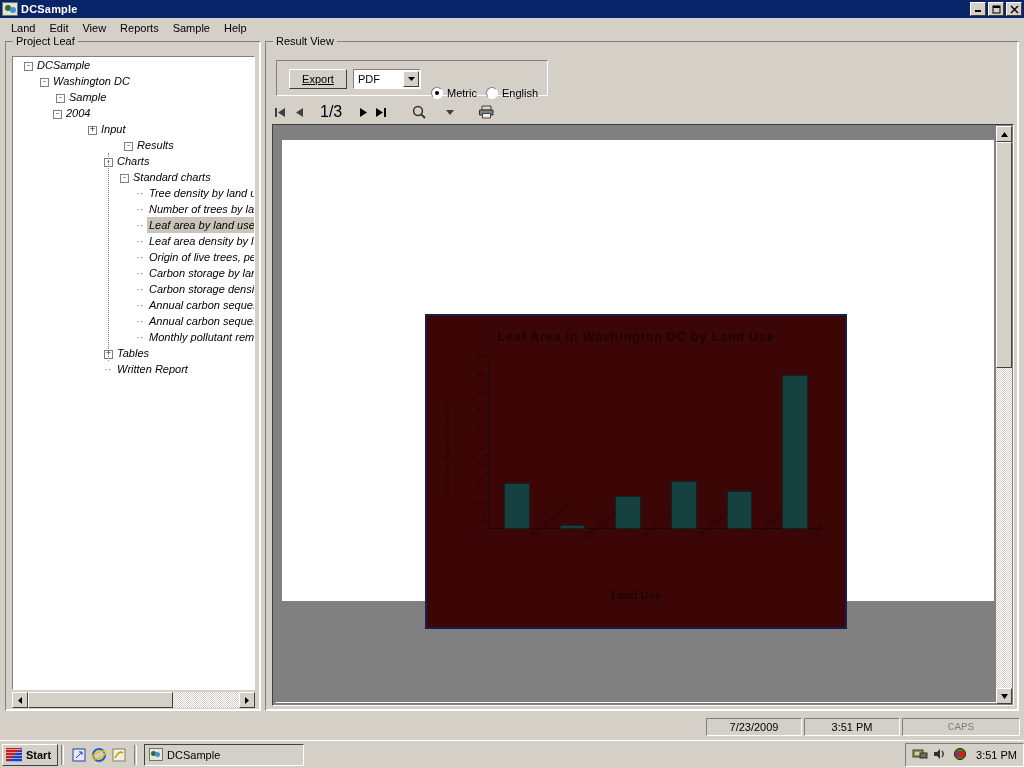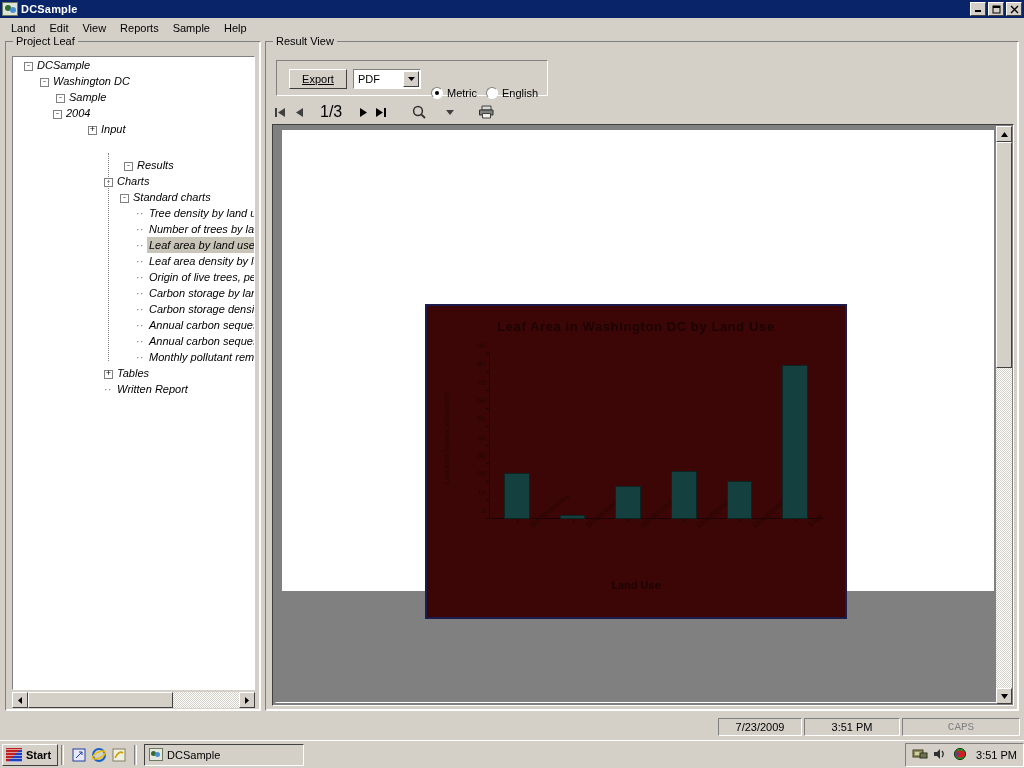--- a/index.html
+++ b/index.html
@@ -171,21 +171,21 @@
     background: #808080;
     border: 1px solid; border-color: #404040 #fff #fff #404040;
   }
   .docview-inner {
     position: absolute; left: 2px; top: 2px; width: 722px; height: 576px;
     background: #808080;
     border: 1px solid; border-color: #808080 #fff #fff #808080;
     overflow: hidden;
   }
   .page {
-    position: absolute; left: 6px; top: 2px; width: 712px; height: 461px;
+    position: absolute; left: 6px; top: 12px; width: 712px; height: 461px;
     background: #fff;
   }
 
   
   .vscroll {
     position: absolute; right: 1px; top: 1px; width: 16px; height: 578px;
     display: flex; flex-direction: column;
   }
   .v-track {
     flex: 1; width: 16px;
@@ -348,21 +348,21 @@
     <div class="gb-inner"></div>
     <div class="gb-title">Project Leaf</div>
 
     <div class="tree">
       <div class="tree-inner" id="tree-inner">
           <div class="tnode" style="padding-left: 6px;"><span class="expander">-</span><span class="tlabel">DCSample</span></div>
           <div class="tnode" style="padding-left: 22px;"><span class="expander">-</span><span class="tlabel">Washington DC</span></div>
           <div class="tnode" style="padding-left: 38px;"><span class="expander">-</span><span class="tlabel">Sample</span></div>
           <div class="tnode" style="padding-left: 35px;"><span class="expander">-</span><span class="tlabel">2004</span></div>
           <div class="tnode" style="padding-left: 70px;"><span class="expander">+</span><span class="tlabel">Input</span></div>
-          <div class="tnode" style="padding-left: 106px; margin-top: 20px;"><span class="expander">-</span><span class="tlabel">Results</span></div>
+          <div class="tnode" style="padding-left: 106px;"><span class="expander">-</span><span class="tlabel">Results</span></div>
           <div class="tnode" style="padding-left: 86px;"><span class="expander">-</span><span class="tlabel">Charts</span></div>
           <div class="tnode" style="padding-left: 102px;"><span class="expander">-</span><span class="tlabel">Standard charts</span></div>
           <div class="tnode" style="padding-left: 118px;"><span class="dash">··</span><span class="tlabel">Tree density by land use</span></div>
           <div class="tnode" style="padding-left: 118px;"><span class="dash">··</span><span class="tlabel">Number of trees by land</span></div>
           <div class="tnode selected" style="padding-left: 118px;"><span class="dash">··</span><span class="tlabel">Leaf area by land use</span></div>
           <div class="tnode" style="padding-left: 118px;"><span class="dash">··</span><span class="tlabel">Leaf area density by lan</span></div>
           <div class="tnode" style="padding-left: 118px;"><span class="dash">··</span><span class="tlabel">Origin of live trees, perc</span></div>
           <div class="tnode" style="padding-left: 118px;"><span class="dash">··</span><span class="tlabel">Carbon storage by land</span></div>
           <div class="tnode" style="padding-left: 118px;"><span class="dash">··</span><span class="tlabel">Carbon storage density</span></div>
           <div class="tnode" style="padding-left: 118px;"><span class="dash">··</span><span class="tlabel">Annual carbon sequestra</span></div>
@@ -533,21 +533,21 @@
           <svg width="7" height="5">
               <path d="M0 0 L7 0 L3.5 5 Z" fill="#000"></path>
             </svg>
         </div>
       </div>
     </div>
   </div>
 
   <div class="statusbar">
     <div class="sb-panel" style="flex:1;margin-left:0;border:none"></div>
-    <div class="sb-panel" style="width:84px">7/23/2009</div>
+    <div class="sb-panel" style="width:96px">7/23/2009</div>
     <div class="sb-panel" style="width:96px">3:51 PM</div>
     <div class="sb-panel grey" style="width:118px;margin-right:4px">CAPS</div>
   </div>
 
   <div class="taskbar">
     <div id="start-button">
       <span class="start-flag"></span>
       <span>Start</span>
     </div>
     <div class="tb-sep"></div>

